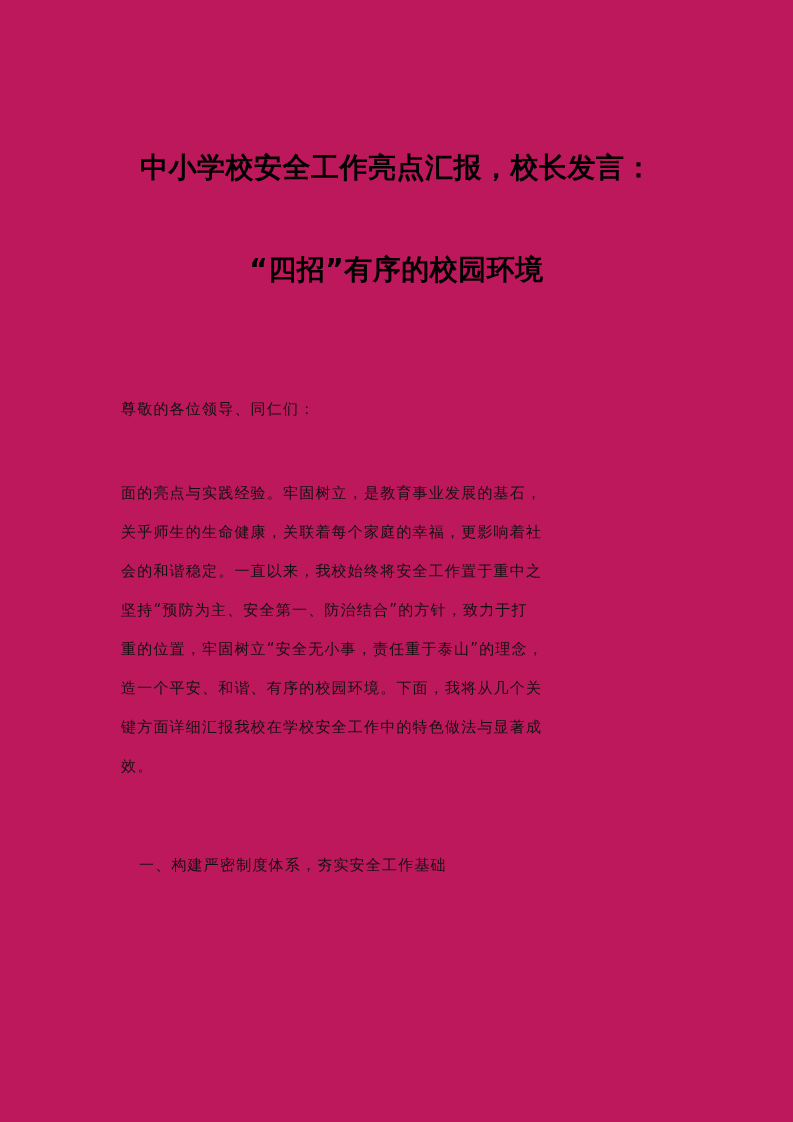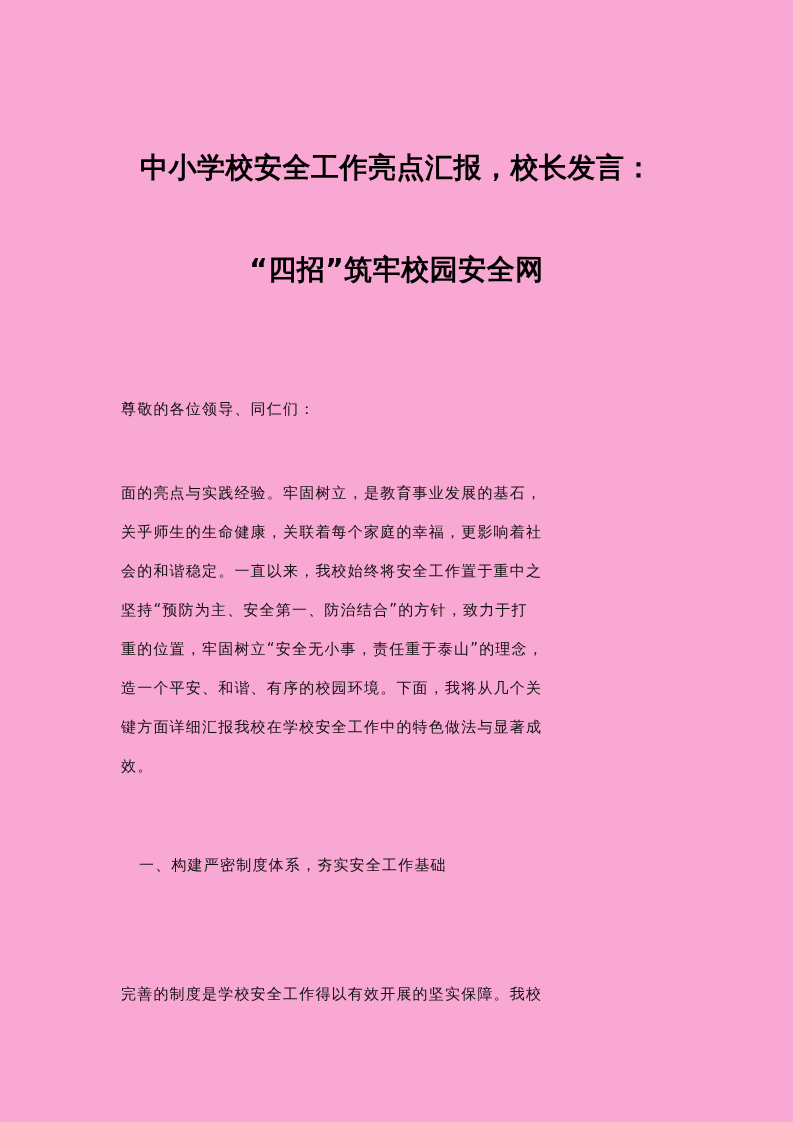--- a/index.html
+++ b/index.html
@@ -13,21 +13,21 @@
       position: relative;
       overflow: hidden;
       font-family: "DejaVu Sans", "Liberation Sans", sans-serif;
       color: #111111;
     }
     .page {
       position: absolute;
       left: 0; top: 0;
       width: 793px;
       height: 1122px;
-      background: #f9a8d4;
+      background: #be185d;
     }
     .title {
       position: absolute;
       left: 0;
       width: 793px;
       text-align: center;
       font-size: 28px;
       font-weight: bold;
       letter-spacing: 0.5px;
       white-space: nowrap;
@@ -54,38 +54,35 @@
     .intro { top: 474px; }
     .section-heading { top: 846px; margin-left: 18px; }
     .section-body { top: 975px; }
   </style>
 </head>
 <body>
 
 <div class="page">
 
   <h1 class="title t1">中小学校安全工作亮点汇报，校长发言：</h1>
-  <h2 class="title t2">“四招”筑牢校园安全网</h2>
+  <h2 class="title t2">“四招”有序的校园环境</h2>
 
   <p class="para salutation">
     <span class="line">尊敬的各位领导、同仁们：</span>
   </p>
 
   <p class="para intro">
     <span class="line">面的亮点与实践经验。牢固树立，是教育事业发展的基石，</span>
     <span class="line">关乎师生的生命健康，关联着每个家庭的幸福，更影响着社</span>
     <span class="line">会的和谐稳定。一直以来，我校始终将安全工作置于重中之</span>
     <span class="line">坚持“预防为主、安全第一、防治结合”的方针，致力于打</span>
     <span class="line">重的位置，牢固树立“安全无小事，责任重于泰山”的理念，</span>
     <span class="line">造一个平安、和谐、有序的校园环境。下面，我将从几个关</span>
     <span class="line">键方面详细汇报我校在学校安全工作中的特色做法与显著成</span>
     <span class="line">效。</span>
   </p>
 
   <p class="para section-heading">
     <span class="line">一、构建严密制度体系，夯实安全工作基础</span>
   </p>
 
-  <p class="para section-body">
-    <span class="line">完善的制度是学校安全工作得以有效开展的坚实保障。我校</span>
-  </p>
 
 </div>
 
 </body></html>

